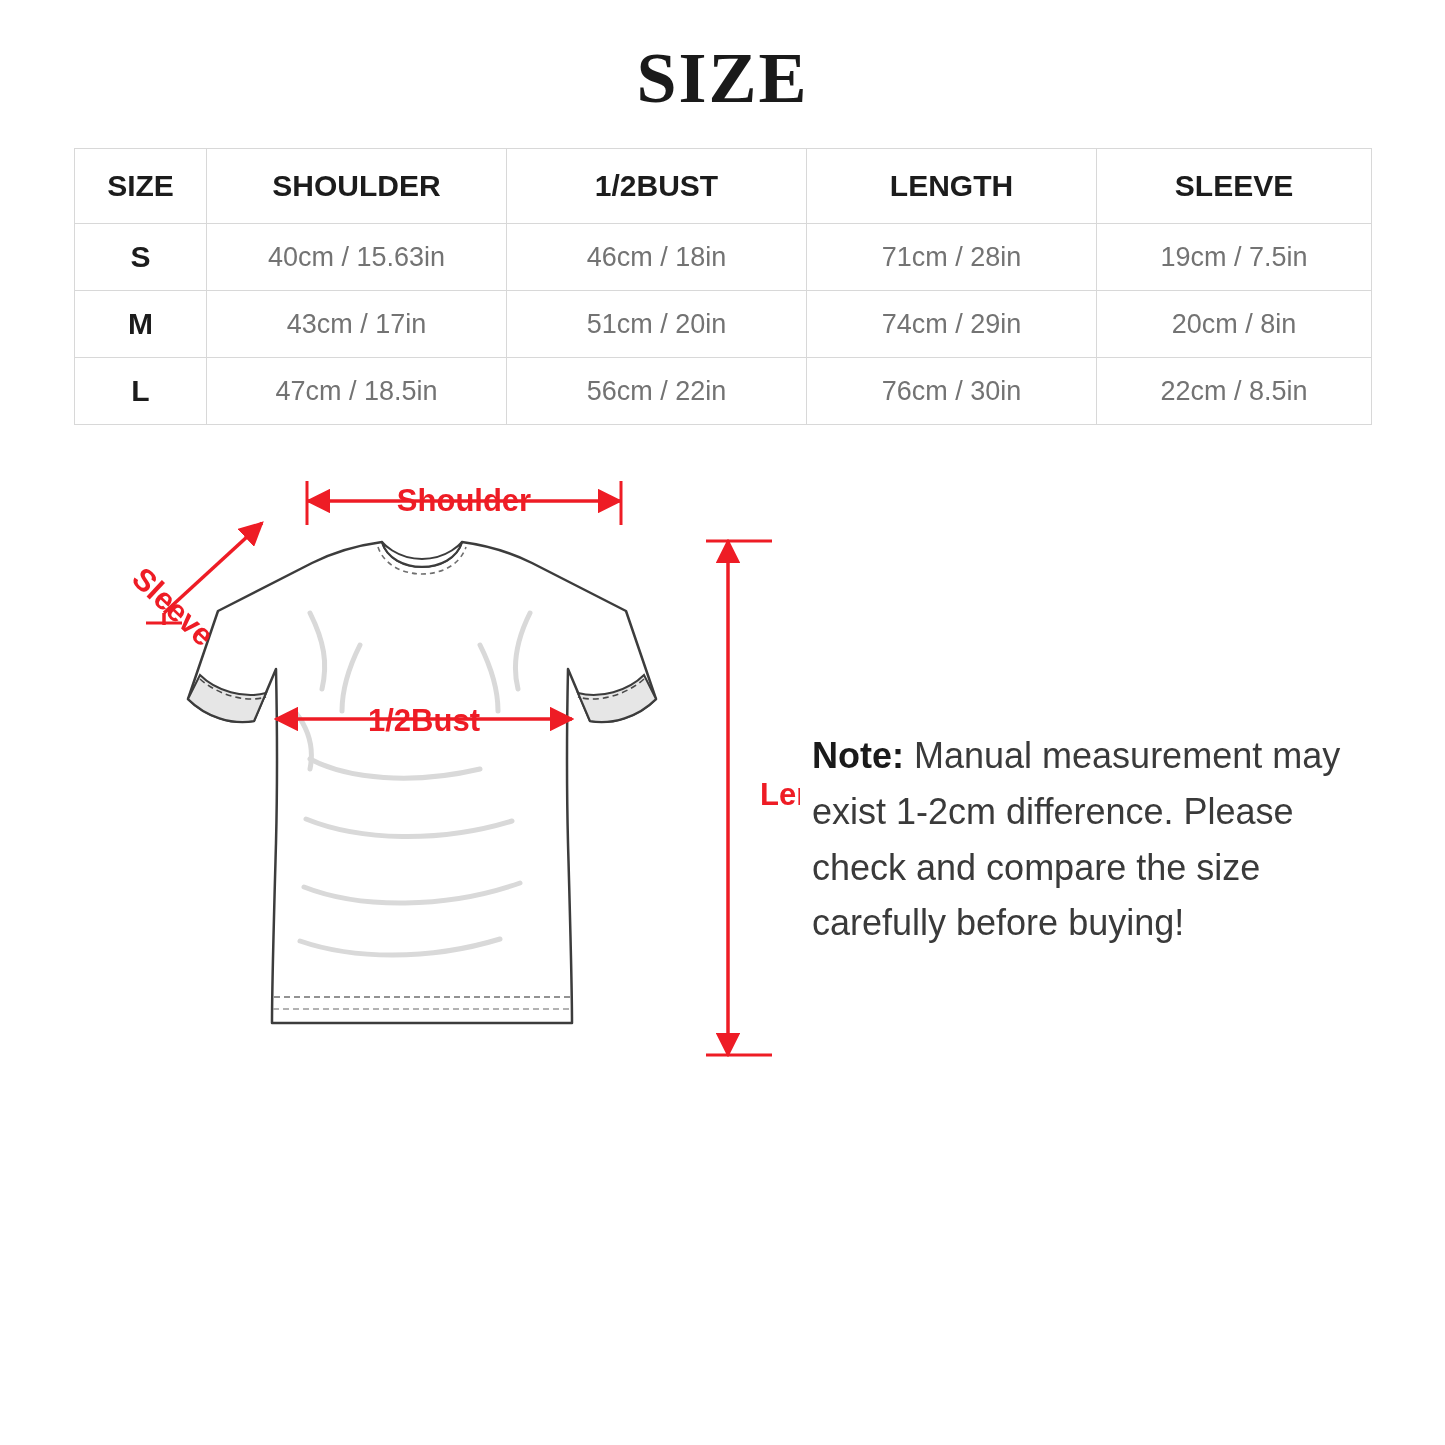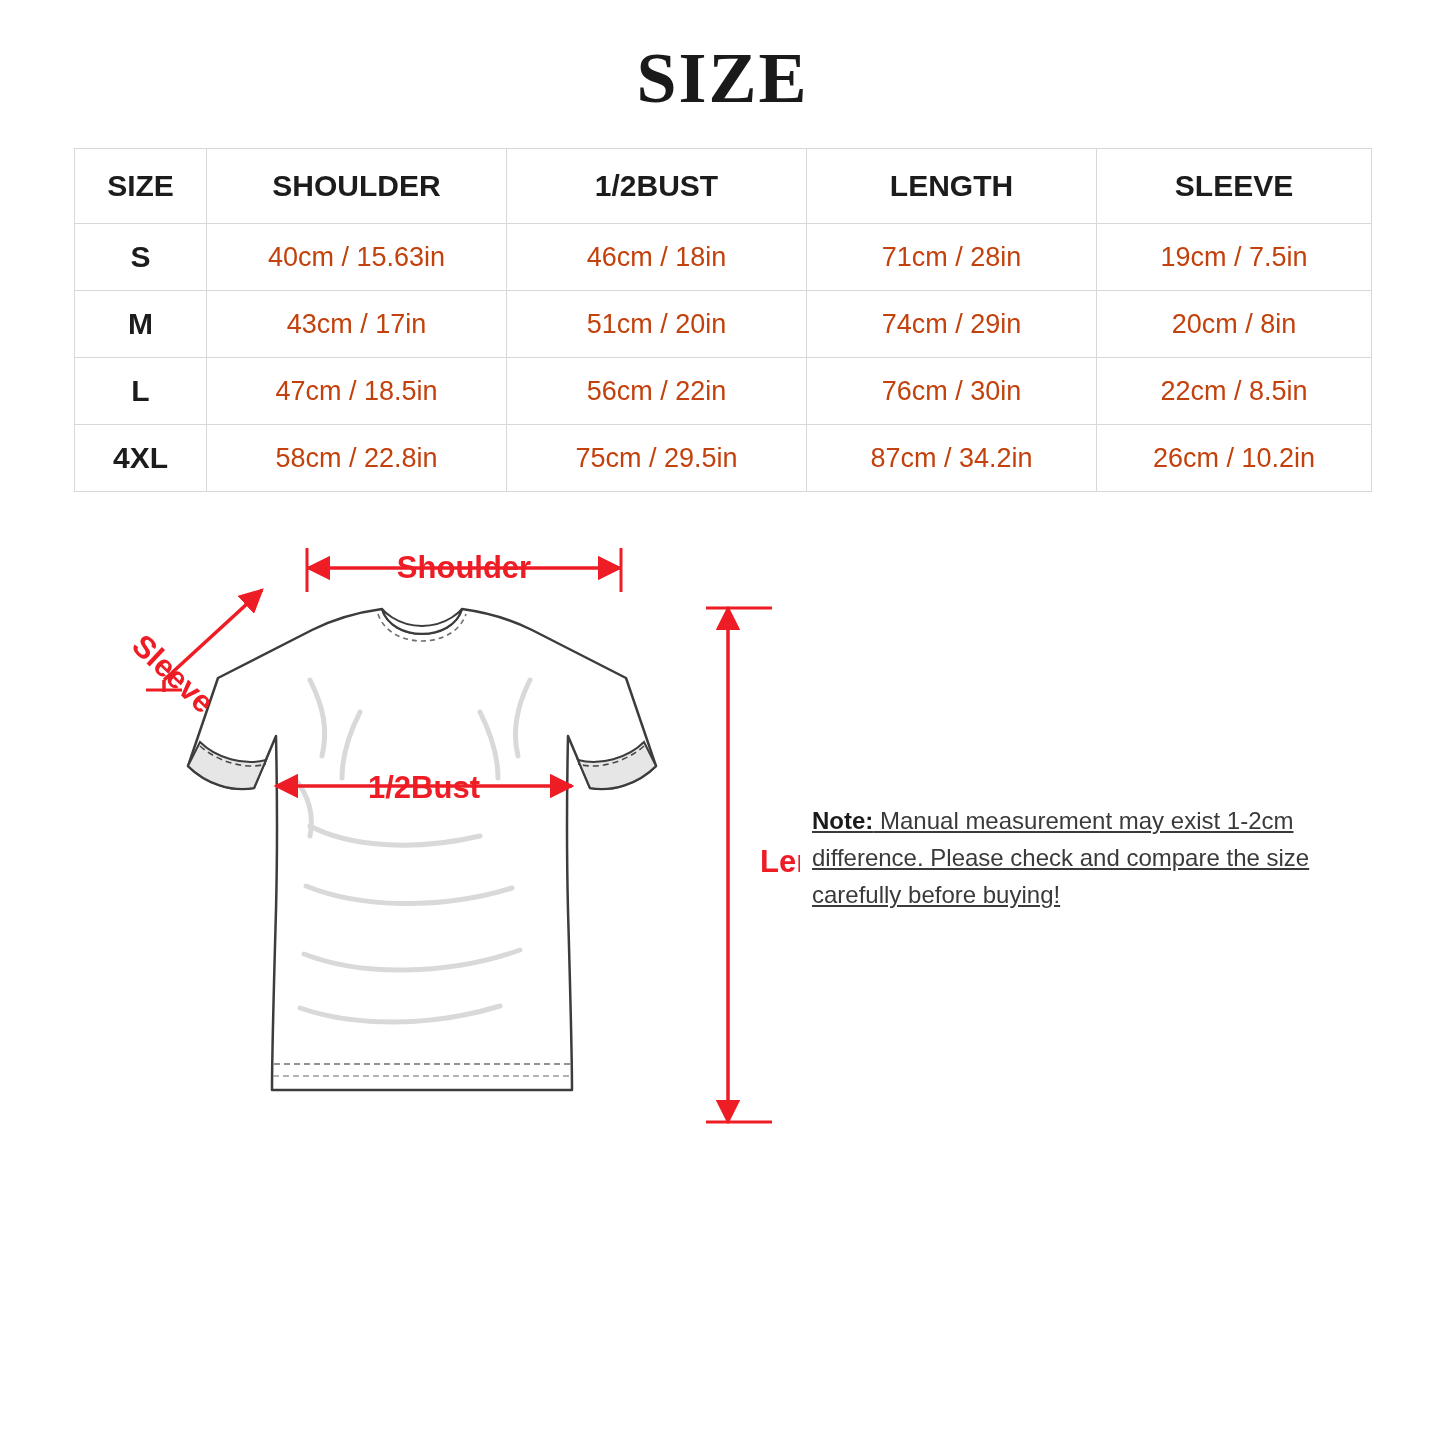--- a/index.html
+++ b/index.html
@@ -55,21 +55,21 @@
     height: 72px;
   }
   table.size-table tbody td.sz {
     font-size: 30px;
     font-weight: 700;
     color: #1c1c1c;
   }
   table.size-table tbody td.val {
     font-size: 27px;
     font-weight: 400;
-    color: #c2410c;
+    color: #737373;
   }
   col.c1 { width: 132px; }
   col.c2 { width: 300px; }
   col.c3 { width: 300px; }
   col.c4 { width: 290px; }
   col.c5 { width: 275px; }
 
   
   .lower {
     position: relative;
@@ -79,26 +79,25 @@
   .diagram {
     position: absolute;
     left: 60px;
     top: 0;
     width: 740px;
     height: 650px;
   }
   .note {
     position: absolute;
     left: 812px;
-    top: 272px;
+    top: 265px;
     width: 570px;
-    font-size: 24px;
+    font-size: 36px;
     line-height: 1.55;
     color: #3a3a3a;
-    text-decoration: underline;
   }
   .note b {
     color: #1a1a1a;
     font-weight: 700;
   }
 </style>
 </head>
 <body>
 
 <div id="page">
@@ -137,27 +136,20 @@
           <td class="val">51cm / 20in</td>
           <td class="val">74cm / 29in</td>
           <td class="val">20cm / 8in</td>
         </tr>
         <tr>
           <td class="sz">L</td>
           <td class="val">47cm / 18.5in</td>
           <td class="val">56cm / 22in</td>
           <td class="val">76cm / 30in</td>
           <td class="val">22cm / 8.5in</td>
-        </tr>
-        <tr>
-          <td class="sz">4XL</td>
-          <td class="val">58cm / 22.8in</td>
-          <td class="val">75cm / 29.5in</td>
-          <td class="val">87cm / 34.2in</td>
-          <td class="val">26cm / 10.2in</td>
         </tr>
       </tbody>
     </table>
   </div>
 
   <div class="lower">
 
     <div class="diagram">
       <svg viewBox="0 0 740 650" width="740" height="650" xmlns="http://www.w3.org/2000/svg">
         <defs>

